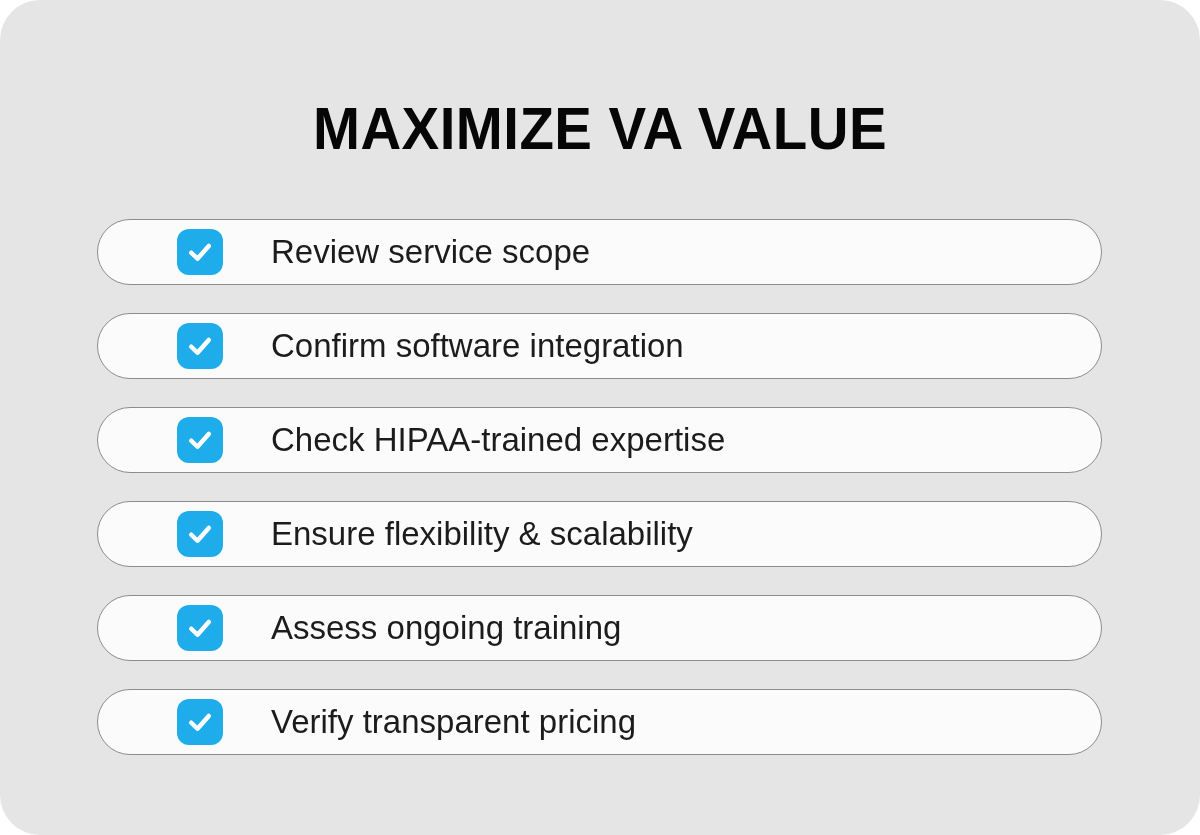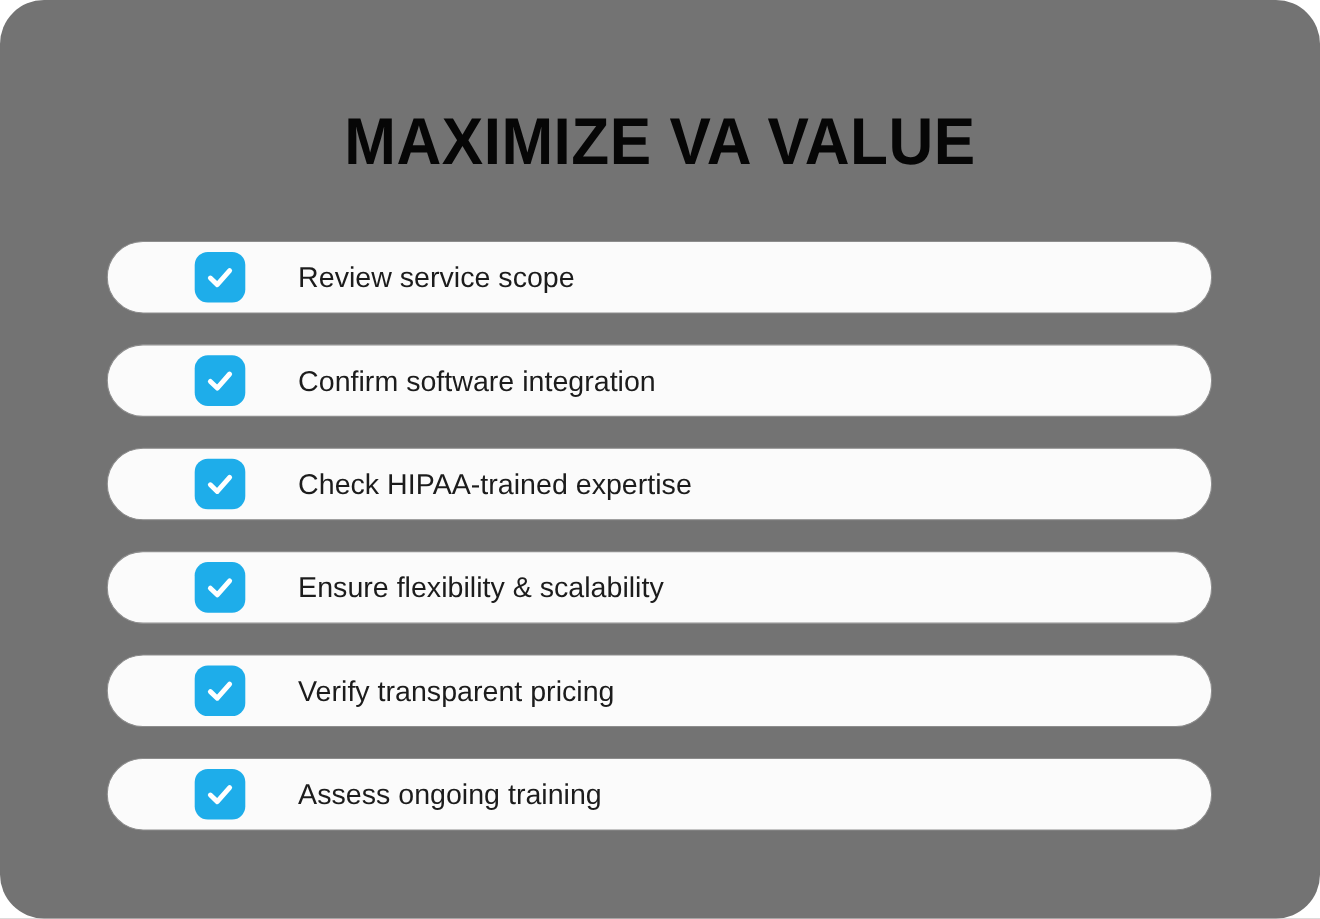--- a/index.html
+++ b/index.html
@@ -14,21 +14,21 @@
     font-family: "Liberation Sans", sans-serif;
     -webkit-font-smoothing: antialiased;
   }
 
   .card {
     position: absolute;
     left: 0;
     top: 0;
     width: 1200px;
     height: 835px;
-    background: #737373;
+    background: #e5e5e5;
     border-radius: 40px;
     box-sizing: border-box;
     overflow: hidden;
   }
 
   .title {
     position: absolute;
     left: 0;
     top: 94px;
     width: 1200px;
@@ -85,21 +85,21 @@
     height: 30px;
   }
 
   .pill-label {
     position: absolute;
     left: 173px;
     top: 50%;
     transform: translateY(-50%);
     font-family: "Liberation Sans", sans-serif;
     font-weight: 400;
-    font-size: 26px;
+    font-size: 33px;
     line-height: 38px;
     color: #1c1c1c;
     white-space: nowrap;
   }
 </style>
 </head>
 <body>
 
 <div class="card">
 
@@ -152,28 +152,28 @@
     </div>
 
     <div class="pill">
       <div class="checkbox">
         <span>
           <svg viewBox="0 0 24 24" aria-hidden="true">
             <path d="M5 12.6 L10 17.4 L19 7.2" fill="none" stroke="#ffffff" stroke-width="3.6" stroke-linecap="round" stroke-linejoin="round"></path>
           </svg>
         </span>
       </div>
-      <div class="pill-label">Verify transparent pricing</div>
+      <div class="pill-label">Assess ongoing training</div>
     </div>
 
     <div class="pill">
       <div class="checkbox">
         <span>
           <svg viewBox="0 0 24 24" aria-hidden="true">
             <path d="M5 12.6 L10 17.4 L19 7.2" fill="none" stroke="#ffffff" stroke-width="3.6" stroke-linecap="round" stroke-linejoin="round"></path>
           </svg>
         </span>
       </div>
-      <div class="pill-label">Assess ongoing training</div>
+      <div class="pill-label">Verify transparent pricing</div>
     </div>
 
   </div>
 </div>
 
 </body></html>

